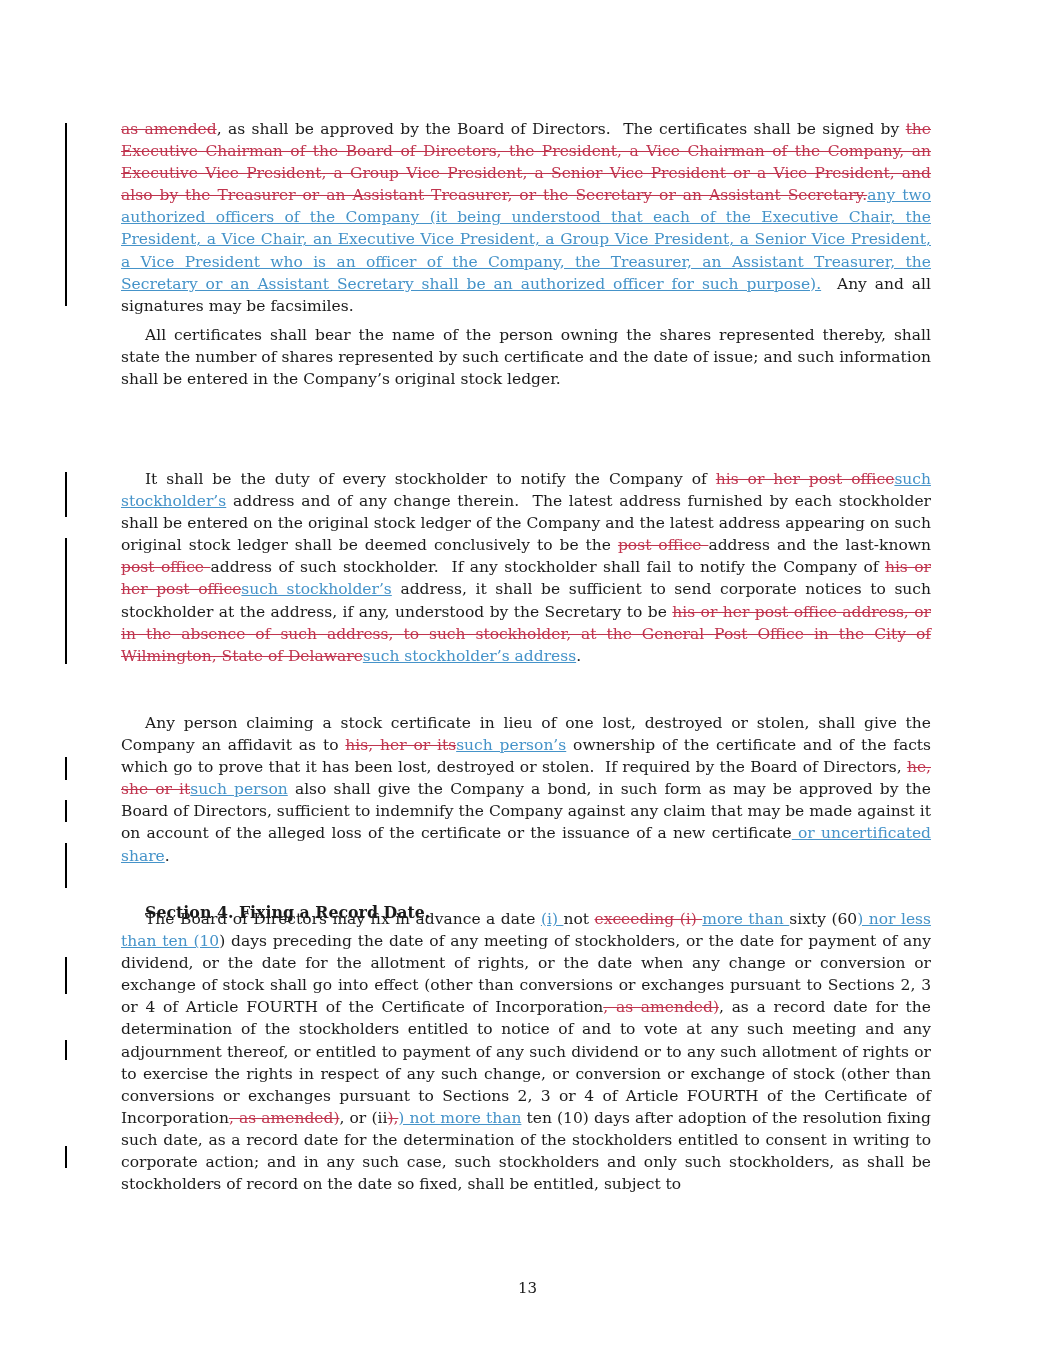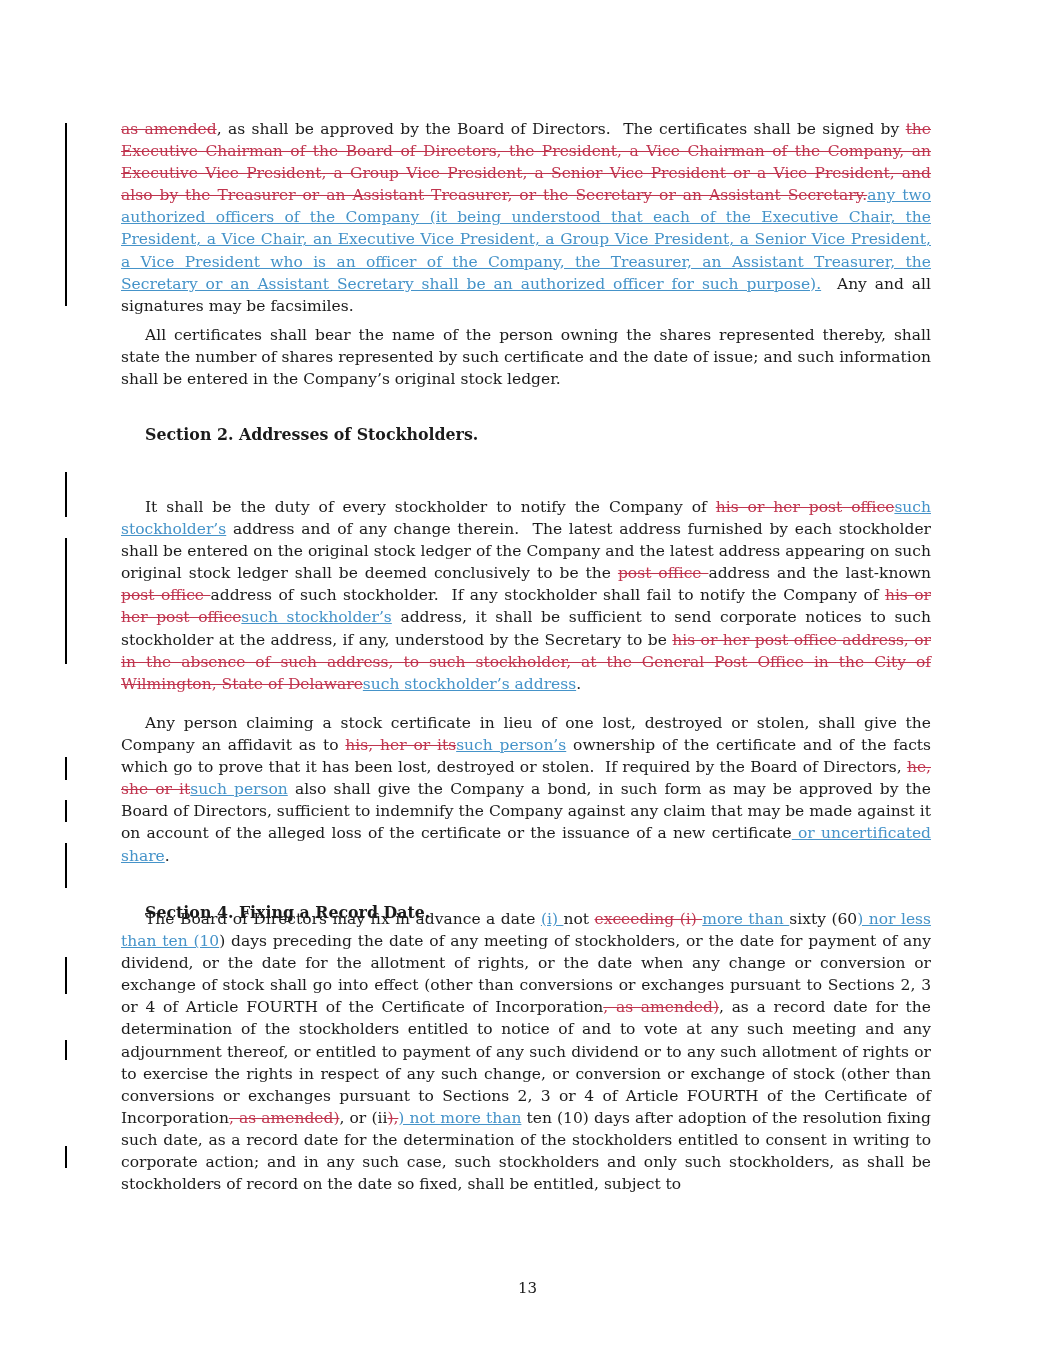--- a/index.html
+++ b/index.html
@@ -50,21 +50,21 @@
     width:100%;
     text-align:center;
     font-size:15px;
     line-height:20px;
     color:#1b1b1b;
   }
   
   .b-p1{top:118px;}
   .b-p2{top:324px;}
   .b-h2{top:424px;}
-  .b-p3{top:496px;}
+  .b-p3{top:468px;}
   .b-h3{top:686px;}
   .b-p4{top:712px;}
   .b-h4{top:902px;}
   .b-p5{top:908px;}
 </style>
 </head>
 <body>
 
 <div class="page">
 
@@ -77,21 +77,20 @@
       <div class="cbar" style="top: 843px; height: 45px;"></div>
       <div class="cbar" style="top: 957px; height: 37px;"></div>
       <div class="cbar" style="top: 1040px; height: 20px;"></div>
       <div class="cbar" style="top: 1146px; height: 22px;"></div>
     </div>
 
   <p class="block para no-indent b-p1"><span class="del">as amended</span><span>, as shall be approved by the Board of Directors.&nbsp; The certificates shall be signed by </span><span class="del">the Executive Chairman of the Board of Directors, the President, a Vice Chairman of the Company, an Executive Vice President, a Group Vice President, a Senior Vice President or a Vice President, and also by the Treasurer or an Assistant Treasurer, or the Secretary or an Assistant Secretary.</span><span class="ins">any two authorized officers of the Company (it being understood that each of the Executive Chair, the President, a Vice Chair, an Executive Vice President, a Group Vice President, a Senior Vice President, a Vice President who is an officer of the Company, the Treasurer, an Assistant Treasurer, the Secretary or an Assistant Secretary shall be an authorized officer for such purpose).</span><span>&nbsp; Any and all signatures may be facsimiles.</span></p>
 
   <p class="block para b-p2"><span> All certificates shall bear the name of the person owning the shares represented thereby, shall state the number of shares represented by such certificate and the date of issue; and such information shall be entered in the Company’s original stock ledger.</span></p>
 
-  <h3 class="block heading b-h2">Section 2. Addresses of Stockholders.</h3>
 
   <p class="block para b-p3"><span>It shall be the duty of every stockholder to notify the Company of </span><span class="del">his or her post office</span><span class="ins">such stockholder’s</span><span> address and of any change therein.&nbsp; The latest address furnished by each stockholder shall be entered on the original stock ledger of the Company and the latest address appearing on such original stock ledger shall be deemed conclusively to be the </span><span class="del">post office </span><span>address and the last-known </span><span class="del">post office </span><span>address of such stockholder.&nbsp; If any stockholder shall fail to notify the Company of </span><span class="del">his or her post office</span><span class="ins">such stockholder’s</span><span> address, it shall be sufficient to send corporate notices to such stockholder at the address, if any, understood by the Secretary to be </span><span class="del">his or her post office address, or in the absence of such address, to such stockholder, at the General Post Office in the City of Wilmington, State of Delaware</span><span class="ins">such stockholder’s address</span><span>.</span></p>
 
 
   <p class="block para b-p4"><span>Any person claiming a stock certificate in lieu of one lost, destroyed or stolen, shall give the Company an affidavit as to </span><span class="del">his, her or its</span><span class="ins">such person’s</span><span> ownership of the certificate and of the facts which go to prove that it has been lost, destroyed or stolen.&nbsp; If required by the Board of Directors, </span><span class="del">he, she or it</span><span class="ins">such person</span><span> also shall give the Company a bond, in such form as may be approved by the Board of Directors, sufficient to indemnify the Company against any claim that may be made against it on account of the alleged loss of the certificate or the issuance of a new certificate</span><span class="ins"> or uncertificated share</span><span>.</span></p>
 
   <h3 class="block heading b-h4">Section 4. Fixing a Record Date.</h3>
 
   <p class="block para b-p5"><span>The Board of Directors may fix in advance a date </span><span class="ins">(i) </span><span>not </span><span class="del">exceeding (i) </span><span class="ins">more than </span><span>sixty (60</span><span class="ins">) nor less than ten (10</span><span>) days preceding the date of any meeting of stockholders, or the date for payment of any dividend, or the date for the allotment of rights, or the date when any change or conversion or exchange of stock shall go into effect (other than conversions or exchanges pursuant to Sections 2, 3 or 4 of Article FOURTH of the Certificate of Incorporation</span><span class="del">, as amended)</span><span>, as a record date for the determination of the stockholders entitled to notice of and to vote at any such meeting and any adjournment thereof, or entitled to payment of any such dividend or to any such allotment of rights or to exercise the rights in respect of any such change, or conversion or exchange of stock (other than conversions or exchanges pursuant to Sections 2, 3 or 4 of Article FOURTH of the Certificate of Incorporation</span><span class="del">, as amended)</span><span>, or (ii</span><span class="del">),</span><span class="ins">) not more than</span><span> ten (10) days after adoption of the resolution fixing such date, as a record date for the determination of the stockholders entitled to consent in writing to corporate action; and in any such case, such stockholders and only such stockholders, as shall be stockholders of record on the date so fixed, shall be entitled, subject to</span></p>
 

